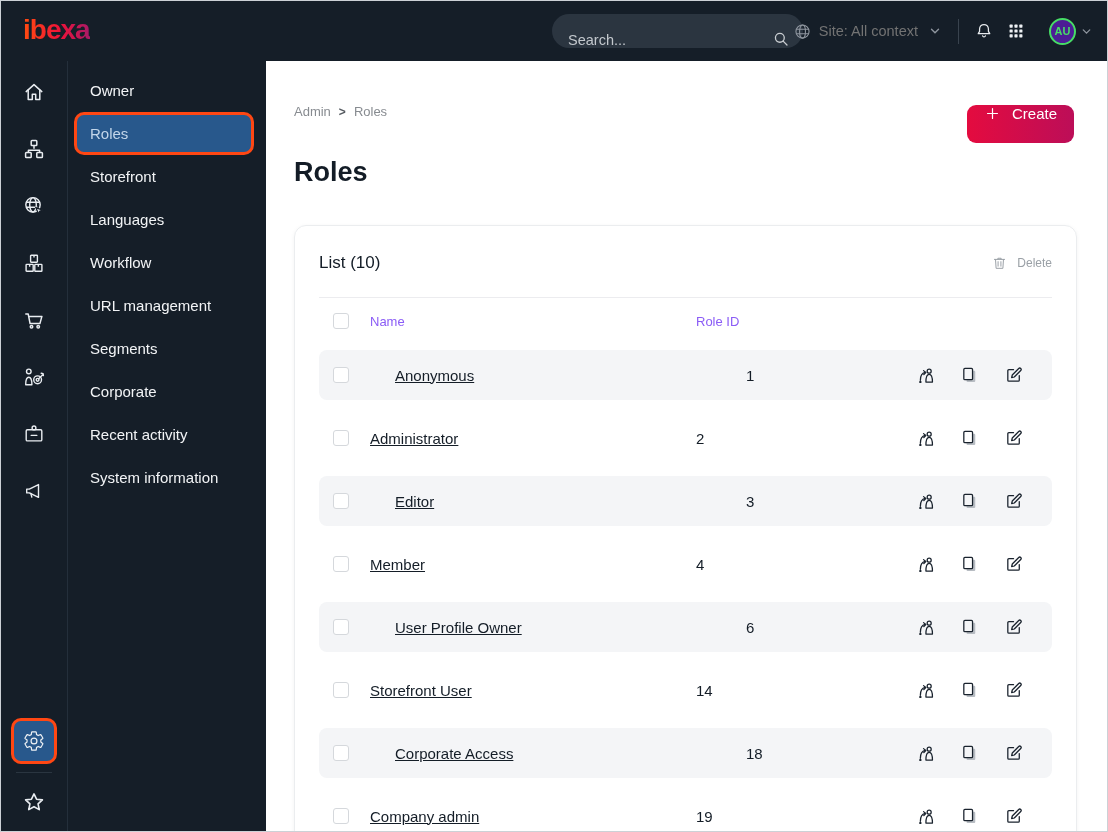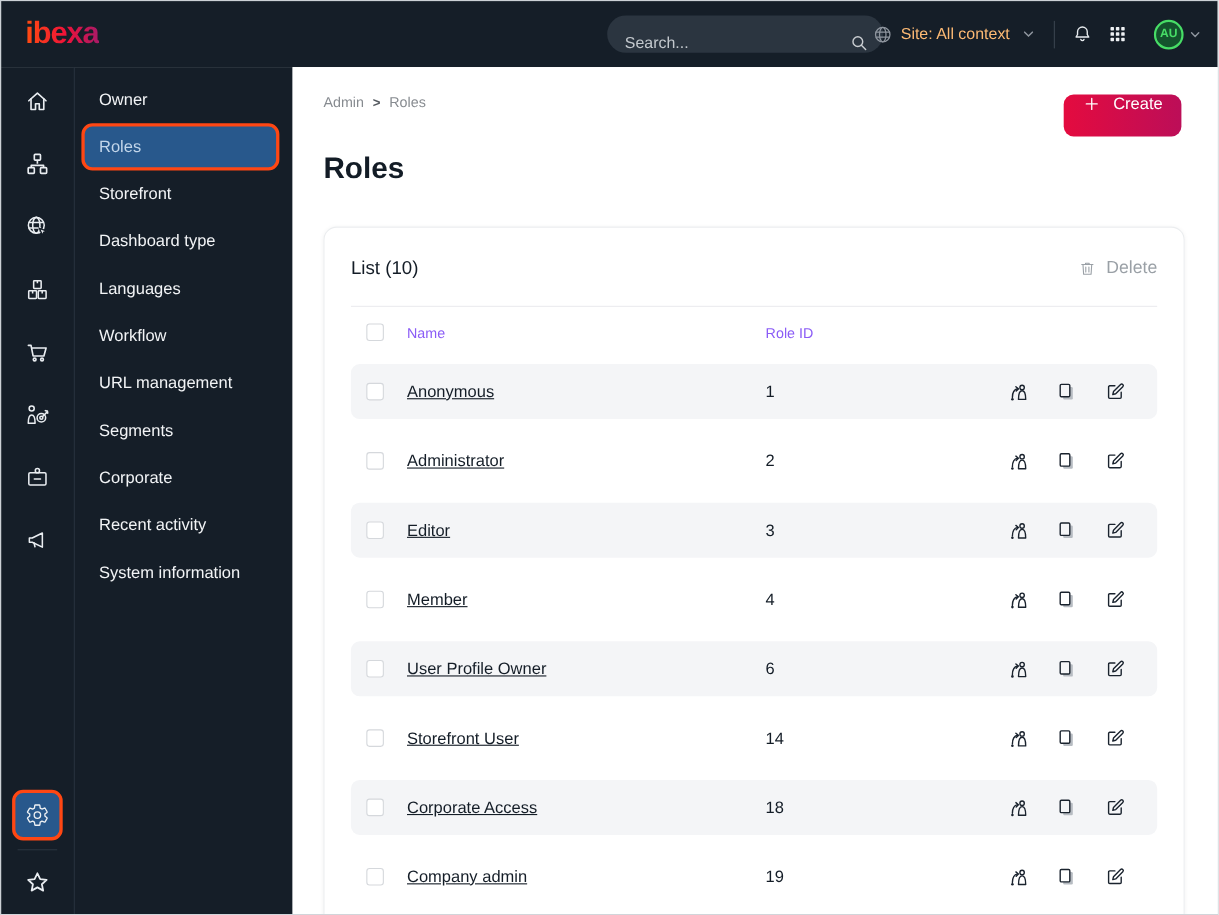--- a/index.html
+++ b/index.html
@@ -10,24 +10,24 @@
   
   .topbar { flex:0 0 60px; background:#151e28; position:relative; }
   .logo { position:absolute; left:22px; top:13px; font-size:28px; font-weight:700; letter-spacing:-1px;
           background:linear-gradient(90deg,#ff4713 5%,#ee1239 55%,#a81a67 100%);
           -webkit-background-clip:text; background-clip:text; color:transparent; cursor:pointer;text-align:center; }
   .search { position:absolute; left:551px; top:13px; width:251px; height:34px; background:#2b3540; border-radius:17px;
             display:flex; align-items:flex-end; padding:0 13px 0 16px; }
   .search input { flex:1; background:transparent; border:0; outline:none; color:#dfe3e6; font-size:14.5px; font-family:inherit; }
   .search input::placeholder { color:#c3c8cd; opacity:1; }
   .top-right { position:absolute; right:14px; top:0; height:60px; display:flex; align-items:center; }
-  .site-label { color:#fdba74; font-size:14.5px; margin:0 10px 0 7px; cursor:pointer; }
+  .site-label { color:#737373; font-size:14.5px; margin:0 10px 0 7px; cursor:pointer; }
   .tb-divider { width:1px; height:25px; background:#39434e; margin:0 15px 0 16px; }
   .tb-icon { background:none; border:0; cursor:pointer; display:flex; align-items:center; }
-  .avatar { width:27px; height:27px; border-radius:50%; border:2px solid #47dd66; background:#14532d; color:#47dd66;
+  .avatar { width:27px; height:27px; border-radius:50%; border:2px solid #47dd66; background:#4c1d95; color:#47dd66;
             font-size:11px; font-weight:700; display:flex; align-items:center; justify-content:center; margin:0 4px 0 12px; cursor:pointer; }
 
   
   .body-row { flex:1; display:flex; min-height:0; }
 
   
   .rail { flex:0 0 67px; background:#151e28; border-right:1px solid #242f3b; display:flex; flex-direction:column; align-items:center; padding:9px 0 6px; }
   .rail-btn { width:44px; height:44px; margin-bottom:13px; display:flex; align-items:center; justify-content:center;
               background:transparent; border:0; cursor:pointer; border-radius:10px; }
   .rail-spacer { flex:1; }
@@ -36,41 +36,41 @@
   .rail-btn.star { margin-bottom:0; }
 
   
   .menu { flex:0 0 198px; background:#151e28; padding-top:8px; }
   .menu ul { list-style:none; }
   .menu-item { height:43px; display:flex; align-items:center; padding-left:22px; color:#f2f4f6; font-size:15px; cursor:pointer; }
   .menu-item.selected { background:#28588c; border:3px solid #ff4713; border-radius:10px; margin:0 12px 0 6px; padding-left:13px; }
   .menu-item.selected .menu-label { color:#c3d6ea; }
 
   
-  .content { flex:1; background:#fff; position:relative; padding:24px 0 0 28px; overflow:hidden; }
+  .content { flex:1; background:#fff; position:relative; padding:24px 0 0 28px; overflow:hidden;margin-top:19px; }
   .breadcrumb { display:flex; align-items:center; gap:8px; font-size:13px; color:#878b90; height:15px; }
   .crumb { cursor:pointer; }
   .crumb-sep { color:#555a60; font-weight:700; font-size:12px; }
   .create-btn { position:absolute; top:25px; right:33px; height:38px; padding:0 17px; display:flex; align-items:flex-start; gap:11px;
                 background:linear-gradient(90deg,#e40b3f,#bc0e58); color:#fff; border:0; border-radius:9px; font-size:15px;
                 font-family:inherit; cursor:pointer; }
   .page-title { margin-top:38px; font-size:27px; font-weight:700; color:#131c26; height:31px; }
 
   .panel { margin:37px 30px 0 0; border:1px solid #ebedef; border-radius:12px; padding:24px; box-shadow:0 1px 4px rgba(16,24,32,.05); }
   .panel-head { display:flex; justify-content:space-between; align-items:center; height:26px; }
   .panel-title { font-size:17px; font-weight:400; color:#131c26; }
-  .delete-btn { display:flex; align-items:center; gap:9px; color:#9aa0a6; font-size:16px; background:none; border:0; font-family:inherit; cursor:pointer; }
+  .delete-btn { display:flex; align-items:center; gap:9px; color:#9aa0a6; font-size:12px; background:none; border:0; font-family:inherit; cursor:pointer; }
   .panel-divider { border:0; border-top:1px solid #ececef; margin-top:21px; }
 
   .thead { display:flex; align-items:center; margin-top:10px; height:26px; font-size:13px; color:#8b5cf6; }
   .checkbox { width:16px; height:16px; margin-left:14px; border:1px solid #d5d8dc; border-radius:3px; background:#fff; flex:0 0 16px; cursor:pointer; }
   .col-name { margin-left:21px; width:326px; }
   .rows { margin-top:16px; display:flex; flex-direction:column; gap:13px; }
   .row { height:50px; border-radius:8px; display:flex; align-items:center; --rowbg:#fff; }
-  .row.alt { background:#f4f5f7; --rowbg:#f4f5f7; }
+  .row.alt { background:#f4f5f7;gap:25px; --rowbg:#f4f5f7; }
   .cell-name { margin-left:21px; width:326px; font-size:15px; color:#141d27; text-decoration:underline; cursor:pointer; }
   .cell-id { font-size:15px; color:#141d27; }
   .row-actions { margin-left:auto; margin-right:28px; display:flex; gap:24px; align-items:center; }
   .icon-btn { background:none; border:0; padding:0; cursor:pointer; display:flex; }
 </style>
 </head>
 <body>
 
 <div class="screen">
 
@@ -214,23 +214,20 @@
           <li class="menu-item">
     <span class="menu-label">Owner</span>
   </li>
           <li class="menu-item selected">
     <span class="menu-label">Roles</span>
   </li>
           <li class="menu-item">
     <span class="menu-label">Storefront</span>
   </li>
           <li class="menu-item">
-    <span class="menu-label">Dashboard type</span>
-  </li>
-          <li class="menu-item">
     <span class="menu-label">Languages</span>
   </li>
           <li class="menu-item">
     <span class="menu-label">Workflow</span>
   </li>
           <li class="menu-item">
     <span class="menu-label">URL management</span>
   </li>
           <li class="menu-item">
     <span class="menu-label">Segments</span>

